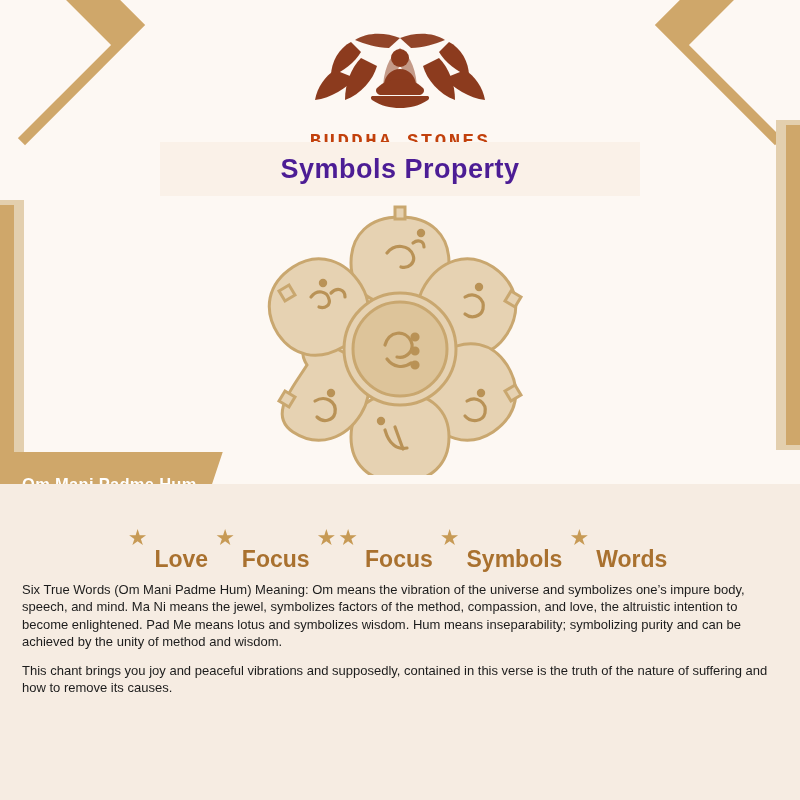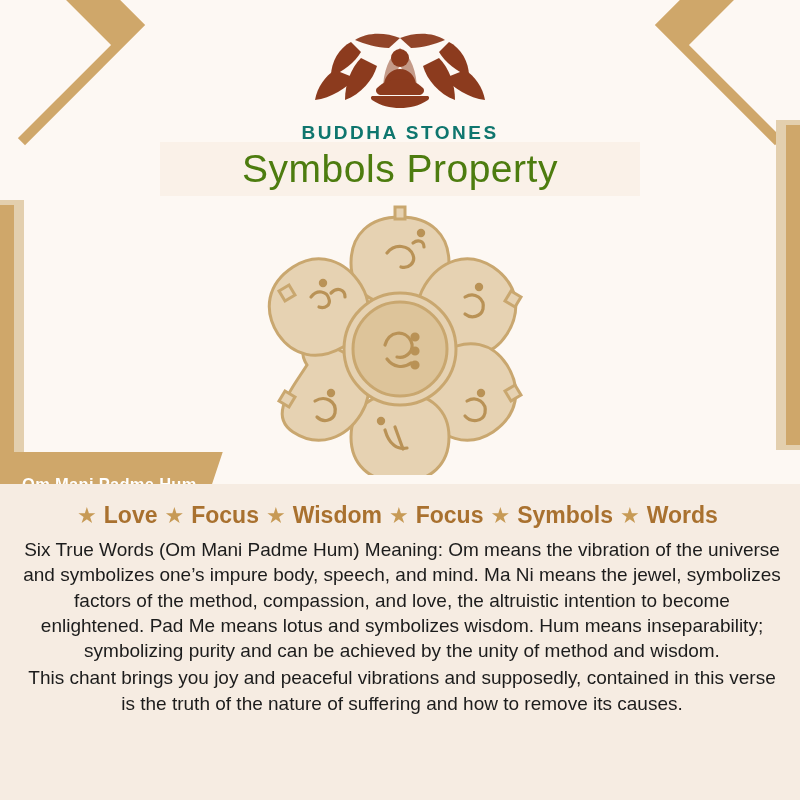--- a/index.html
+++ b/index.html
@@ -101,44 +101,44 @@
     top: 18px;
     text-align: center;
   }
   .brand-mark {
     width: 190px;
     height: 92px;
     margin: 0 auto;
     display: block;
   }
   .brand-name {
-    margin-top: 12px;
+    margin-top: 20px;
     font-size: 19px;
     letter-spacing: 2.5px;
     font-weight: bold;
-    color: #0f766e;
-    font-family: Liberation Sans, sans-serif;
+    color: #c2410c;
+    font-family: Liberation Mono, monospace;
   }
 
   
   .title-bar {
     position: absolute;
     left: 160px;
     top: 142px;
     width: 480px;
     height: 54px;
     background: #faf1e8;
     display: flex;
     align-items: center;
     justify-content: center;
   }
   .title-text {
-    font-size: 39px;
-    font-weight: normal;
-    color: #4d7c0f;
+    font-size: 27px;
+    font-weight: bold;
+    color: #4c1d95;
     letter-spacing: 0.5px;
   }
 
   
   .mandala-wrap {
     position: absolute;
     left: 0;
     right: 0;
     top: 205px;
     display: flex;
@@ -179,40 +179,40 @@
     justify-content: center;
     gap: 2px;
     padding-top: 18px;
   }
   .kw {
     font-size: 23px;
     font-weight: bold;
     color: #a9712f;
     padding: 0 5px;
     white-space: nowrap;
+    margin-top: 44px;
   }
   .kw-star {
     font-size: 22px;
     color: #c79a55;
     line-height: 1;
   }
 
   .body-copy {
     padding: 8px 18px 0 22px;
-    font-size: 19px;
+    font-size: 13px;
     line-height: 1.33;
     color: #1c1c1c;
     font-family: "Liberation Sans", sans-serif;
-    text-align: center;
   }
   .body-copy p {
     margin: 0;
   }
   .body-copy p + p {
-    margin-top: 2px;
+    margin-top: 12px;
   }
 </style>
 </head>
 <body>
 
 <div class="page">
 
   <div class="corner-tl"></div>
   <div class="corner-tl-inner"></div>
   <div class="corner-tr"></div>
@@ -307,21 +307,20 @@
   </div>
 
   <div class="lower">
 
     <div class="keywords">
       <span class="kw-star">★</span>
       <span class="kw">Love</span>
       <span class="kw-star">★</span>
       <span class="kw">Focus</span>
       <span class="kw-star">★</span>
-      <span class="kw">Wisdom</span>
       <span class="kw-star">★</span>
       <span class="kw">Focus</span>
       <span class="kw-star">★</span>
       <span class="kw">Symbols</span>
       <span class="kw-star">★</span>
       <span class="kw">Words</span>
     </div>
 
     <div class="body-copy">
       <p>Six True Words (Om Mani Padme Hum) Meaning: Om means the vibration of the universe and symbolizes one’s impure body, speech, and mind. Ma Ni means the jewel, symbolizes factors of the method, compassion, and love, the altruistic intention to become enlightened. Pad Me means lotus and symbolizes wisdom. Hum means inseparability; symbolizing purity and can be achieved by the unity of method and wisdom.</p>

